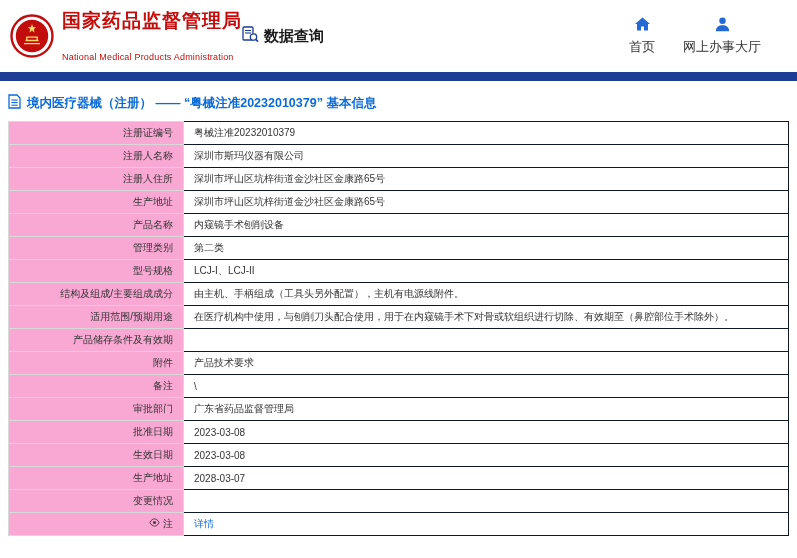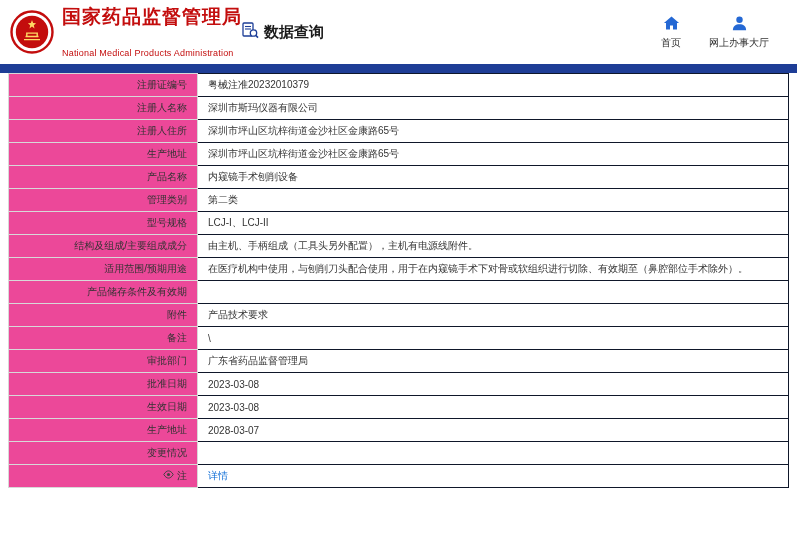--- a/index.html
+++ b/index.html
@@ -1,40 +1,40 @@
 <!DOCTYPE html>
 <html><head>
 <meta charset="utf-8">
 <style>
   * { margin:0; padding:0; box-sizing:border-box; }
   html,body { width:797px; height:558px; overflow:hidden; background:#fff;
     font-family:"Liberation Sans","DejaVu Sans",sans-serif; }
 
   
-  .header { display:flex; align-items:center; height:64px; padding:0 24px 0 10px; background:#fff;border-radius:15px; }
+  .header { display:flex; align-items:center; height:72px; padding:0 32px 0 10px; background:#fff;border-radius:15px; }
   .brand { display:flex; align-items:center; gap:8px; }
   .emblem svg { display:block; }
   .brand-cn { font-size:19px; font-weight:bold; color:#c30d0d; letter-spacing:1px; line-height:1.2; }
   .brand-en { font-size:9px; color:#c30d0d; margin-top:20px; letter-spacing:0.2px; }
   .section-title { display:flex; align-items:center; gap:5px; 
     font-size:15px; font-weight:bold; color:#1a1a1a; }
   .top-nav { margin-left:auto; display:flex; gap:28px; padding-right:4px; }
   .nav-item { display:flex; flex-direction:column; align-items:center; gap:3px;
-    font-size:10px; color:#333; cursor:pointer; }
+    font-size:13px; color:#333; cursor:pointer; }
 
   .blue-bar { height:9px; background:#1e3d96; }
 
   
   .breadcrumb { display:flex; align-items:center; gap:6px; padding:13px 8px 9px;
     font-size:12.5px; color:#0a6bd6; font-weight:bold; }
 
   
   .info-table { border-collapse:collapse; width:781px; margin:0 8px; table-layout:fixed; }
   .info-table tr { height:23px; }
-  .info-table th { width:189px; background:#ec4899; font-weight:normal; text-align:right;
+  .info-table th { width:175px; background:#f9a8d4; font-weight:normal; text-align:right;
     padding:2px 10px; border:1px solid #d8d8d8; font-size:10px; color:#333; }
   .info-table td { padding:2px 10px; border:1px solid #0f172a; font-size:10px;
     color:#333; text-align:left; word-break:break-all; }
   .detail-link { color:#0a6bd6; text-decoration:none; cursor:pointer;margin-top:32px; }
   .note-ic { display:inline-block; vertical-align:-1px; margin-right:3px; }
 </style>
 </head>
 <body>
 
 <div class="page">
@@ -84,20 +84,31 @@
             <path d="M2 15.6 c0-4.2 3-6.2 7-6.2 s7 2 7 6.2 z" fill="#2468d4"></path>
           </svg>
         </span>
         <span>网上办事大厅</span>
       </div>
     </nav>
   </header>
 
   <div class="blue-bar"></div>
 
+  <div class="breadcrumb">
+    <span>
+      <svg width="13" height="15" viewBox="0 0 13 15">
+        <path d="M1 1 h8 l3 3 v10 H1 Z" fill="none" stroke="#0a6bd6" stroke-width="1.3"></path>
+        <line x1="3.4" y1="6" x2="9.6" y2="6" stroke="#0a6bd6" stroke-width="1.1"></line>
+        <line x1="3.4" y1="8.6" x2="9.6" y2="8.6" stroke="#0a6bd6" stroke-width="1.1"></line>
+        <line x1="3.4" y1="11.2" x2="9.6" y2="11.2" stroke="#0a6bd6" stroke-width="1.1"></line>
+      </svg>
+    </span>
+    <span>境内医疗器械（注册） —— “粤械注准20232010379” 基本信息</span>
+  </div>
 
   <table class="info-table">
     <tbody>
         <tr>
           <th>注册证编号</th>
           <td>粤械注准20232010379</td>
         </tr>
         <tr>
           <th>注册人名称</th>
           <td>深圳市斯玛仪器有限公司</td>

